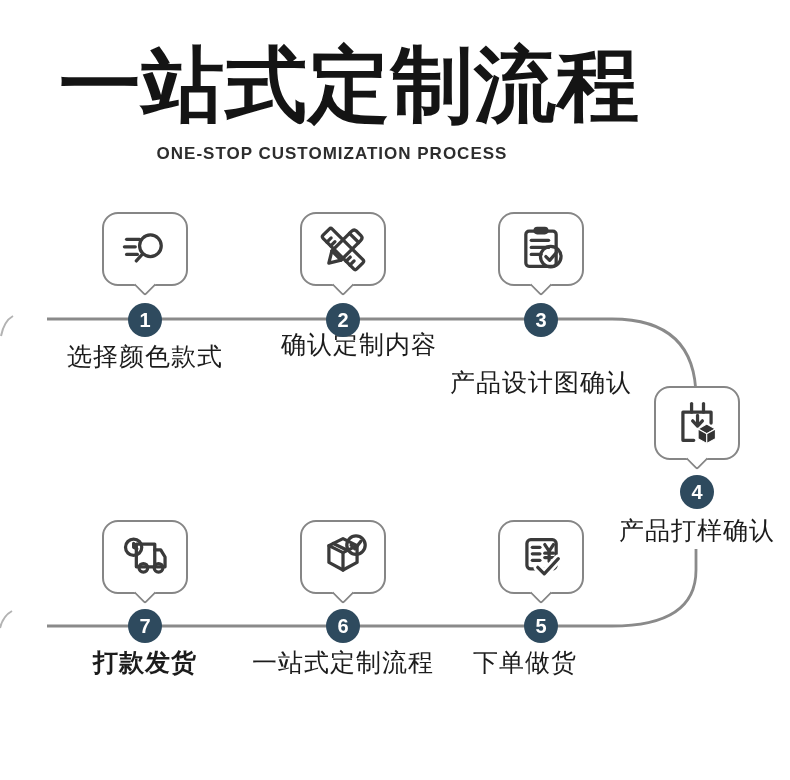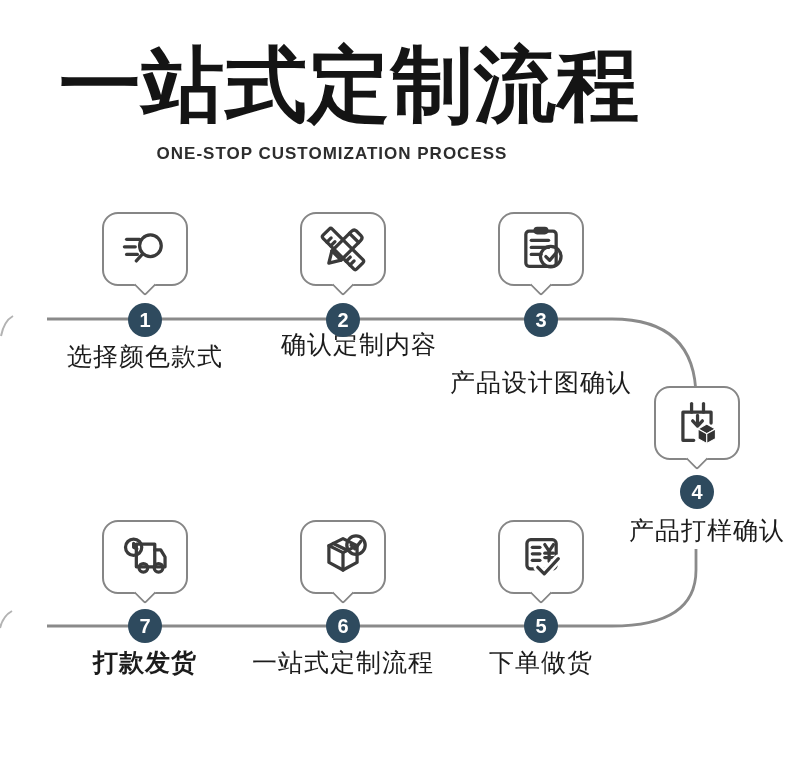--- a/index.html
+++ b/index.html
@@ -118,40 +118,40 @@
         <line class="st" x1="30" y1="6" x2="30" y2="14"></line>
         <path class="st" d="M21,40 H11 V14 H37 V24"></path>
         <line class="st" x1="24.5" y1="17" x2="24.5" y2="26"></line>
         <polyline class="st" points="20,22 24.5,26.8 29,22"></polyline>
         <polygon points="33,25 41,29.5 33,34 25,29.5" fill="#333" stroke="#fff" stroke-width="1"></polygon>
         <polygon points="25,29.5 33,34 33,43 25,38.5" fill="#333" stroke="#fff" stroke-width="1"></polygon>
         <polygon points="41,29.5 41,38.5 33,43 33,34" fill="#333" stroke="#fff" stroke-width="1"></polygon>
       </svg>
     </div>
     <div class="num" style="left:680px;top:475px;">4</div>
-    <div class="lbl" style="left:697px;top:514px;margin-left:10px;">产品打样确认</div>
+    <div class="lbl" style="left:697px;top:514px;">产品打样确认</div>
   </div>
 
   <div>
     <div class="bubble" style="left:498px;top:520px;">
       <svg class="icon" viewBox="0 0 48 48">
         <rect class="st" x="11" y="8" width="27" height="27" rx="3.5"></rect>
         <line class="st" x1="16" y1="15" x2="23" y2="15"></line>
         <line class="st" x1="16" y1="21" x2="23" y2="21"></line>
         <line class="st" x1="16" y1="27" x2="23" y2="27"></line>
         <polyline class="st" points="27.5,12.5 31.5,18.5 35.5,12.5"></polyline>
         <line class="st" x1="31.5" y1="18.5" x2="31.5" y2="28"></line>
         <line class="st" x1="27.5" y1="20.5" x2="35.5" y2="20.5"></line>
         <line class="st" x1="27.5" y1="24.5" x2="35.5" y2="24.5"></line>
         <polyline points="21,33.5 27,39.5 40,25.5" fill="none" stroke="#fff" stroke-width="8" stroke-linecap="round" stroke-linejoin="round"></polyline>
         <polyline class="st" points="21,33.5 27,39.5 40,25.5"></polyline>
       </svg>
     </div>
     <div class="num" style="left:524px;top:609px;">5</div>
-    <div class="lbl" style="left:541px;top:646px;">下单做货</div>
+    <div class="lbl" style="left:525px;top:646px;">下单做货</div>
   </div>
 
   <div>
     <div class="bubble" style="left:300px;top:520px;">
       <svg class="icon" viewBox="0 0 48 48">
         <path class="st" d="M11,13.5 L24,7 L37,13.5 L24,20 Z"></path>
         <path class="st" d="M11,13.5 V29 L24,36 L37,29 V13.5"></path>
         <line class="st" x1="24" y1="20" x2="24" y2="36"></line>
         <polyline class="st" points="15,11.5 27.5,17.5"></polyline>
         <circle class="st" cx="36" cy="13" r="8.5" fill="#fff"></circle>

